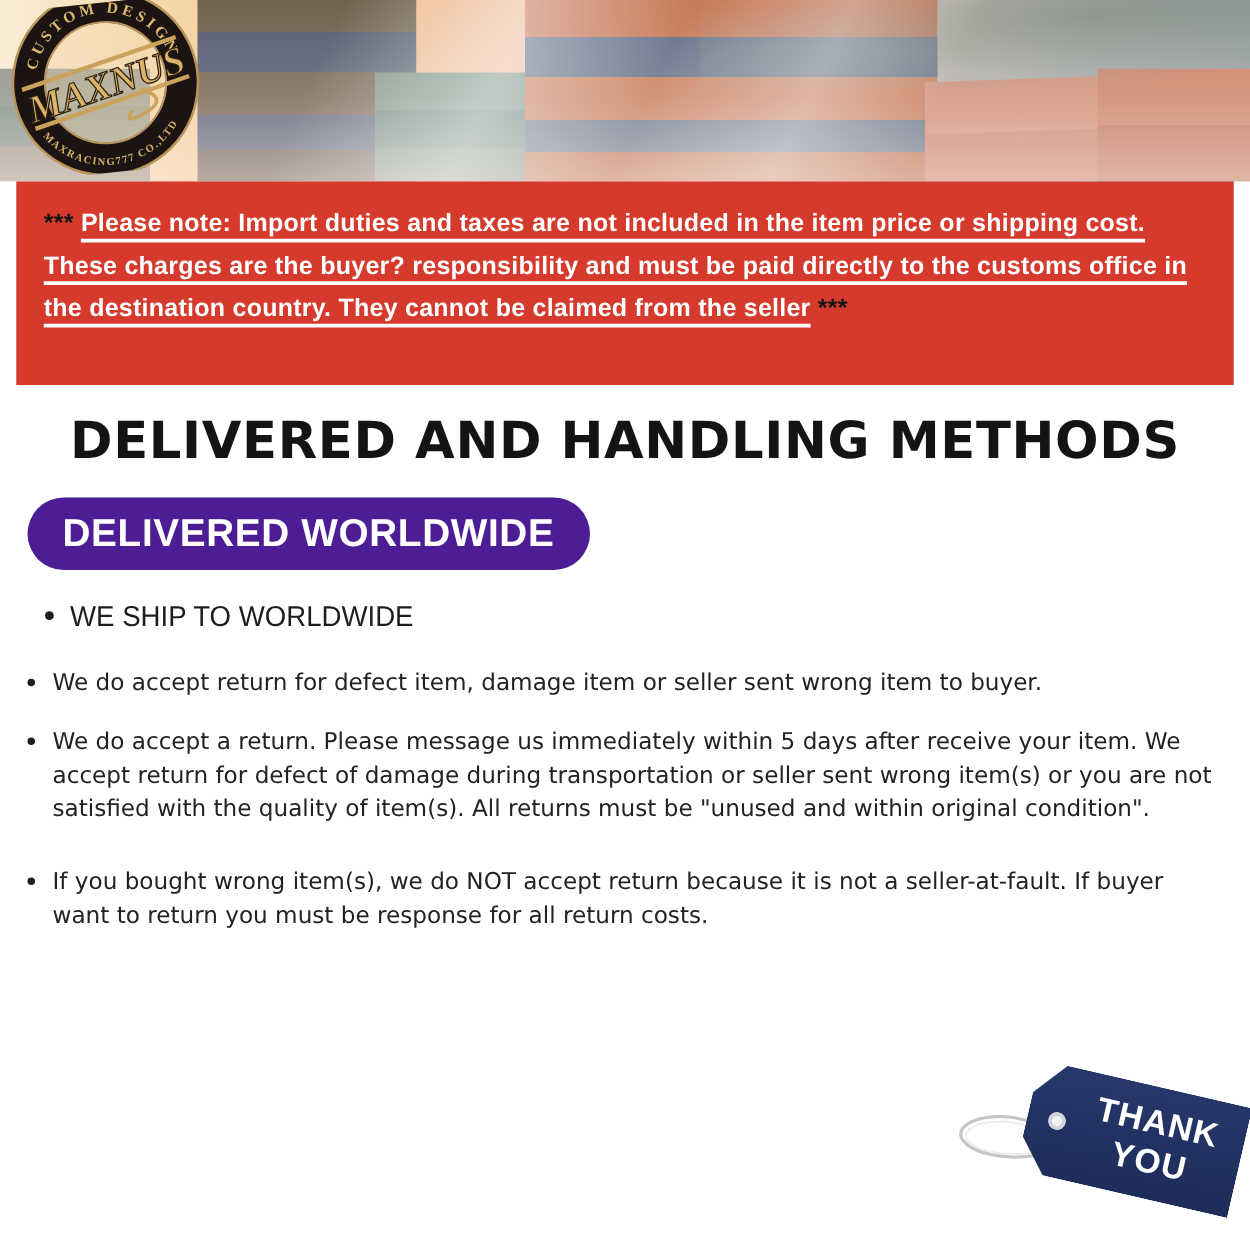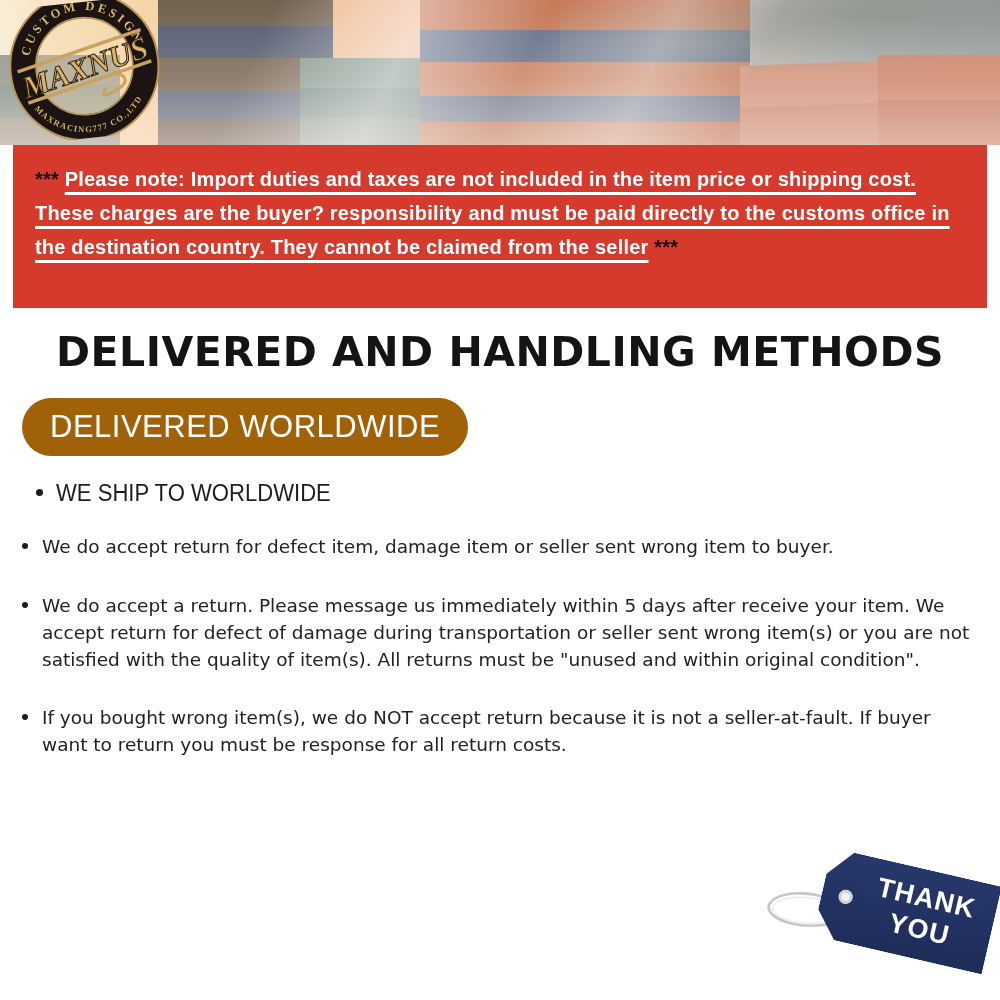--- a/index.html
+++ b/index.html
@@ -40,37 +40,37 @@
   .banner p{margin:0;font-size:20px;line-height:34px;font-weight:bold;color:#ffffff;
     font-family:"Liberation Sans","DejaVu Sans",sans-serif;letter-spacing:0.2px;}
   .banner .stars{color:#141414;text-decoration:none;}
   .banner .note{color:#ffffff;text-decoration:underline;text-decoration-thickness:3px;text-underline-offset:6px;}
 
   
   .title{margin:20px 10px 14px 10px;text-align:center;font-size:41px;font-weight:800;color:#141414;
     font-family:"DejaVu Sans",sans-serif;letter-spacing:0.5px;}
 
   
-  .pill{display:inline-block;background:#a16207;color:#ffffff;font-weight:normal;
+  .pill{display:inline-block;background:#4c1d95;color:#ffffff;font-weight:bold;
     border-radius:32px;font-family:"Liberation Sans","DejaVu Sans",sans-serif;}
   .pill1{margin:8px 0 6px 22px;font-size:31px;padding:11px 28px;letter-spacing:0.5px;}
   .pill2{margin:14px 0 2px 8px;font-size:30px;padding:11px 30px;letter-spacing:0.5px;}
 
   
   ul{list-style:none;margin:0;padding:0;}
   .caps-list{margin:18px 0 0 32px;}
   .caps-list li{position:relative;padding-left:24px;margin-bottom:9px;font-size:23px;color:#1d1d1d;
     font-family:"Liberation Sans",sans-serif;}
   .caps-list li>span{display:inline-block;transform:scaleX(0.96);transform-origin:left center;white-space:nowrap;}
   .caps-list li::before{content:"";position:absolute;left:4px;top:9px;width:7px;height:7px;border-radius:50%;background:#1d1d1d;}
   .body-list{margin:26px 0 0 20px;width:952px;}
   .body-list li{position:relative;padding-left:22px;margin-bottom:31px;font-size:18.5px;line-height:27px;color:#222222;
     font-family:"DejaVu Sans",sans-serif;}
   .body-list li::before{content:"";position:absolute;left:2px;top:10px;width:6px;height:6px;border-radius:50%;background:#1d1d1d;}
-  .body-list li.gap-big{margin-bottom:32px;}
+  .body-list li.gap-big{margin-bottom:20px;}
 
   
   .tag-wrap{position:absolute;left:758px;top:856px;width:242px;height:138px;}
   .tag-string{position:absolute;left:0;top:18px;}
   .tag{position:absolute;left:62px;top:10px;width:174px;height:90px;transform:rotate(13deg);
     background:linear-gradient(175deg,#27386c 0%,#1d2c58 100%);
     clip-path:polygon(0 30%,13% 0,100% 0,100% 100%,13% 100%,0 70%);
     box-shadow:0 2px 4px rgba(0,0,0,0.25);}
   .grommet{position:absolute;left:17px;top:38px;width:14px;height:14px;border-radius:50%;
     background:#f2f2f2;box-shadow:inset 0 0 0 3px #cfd3da;}

